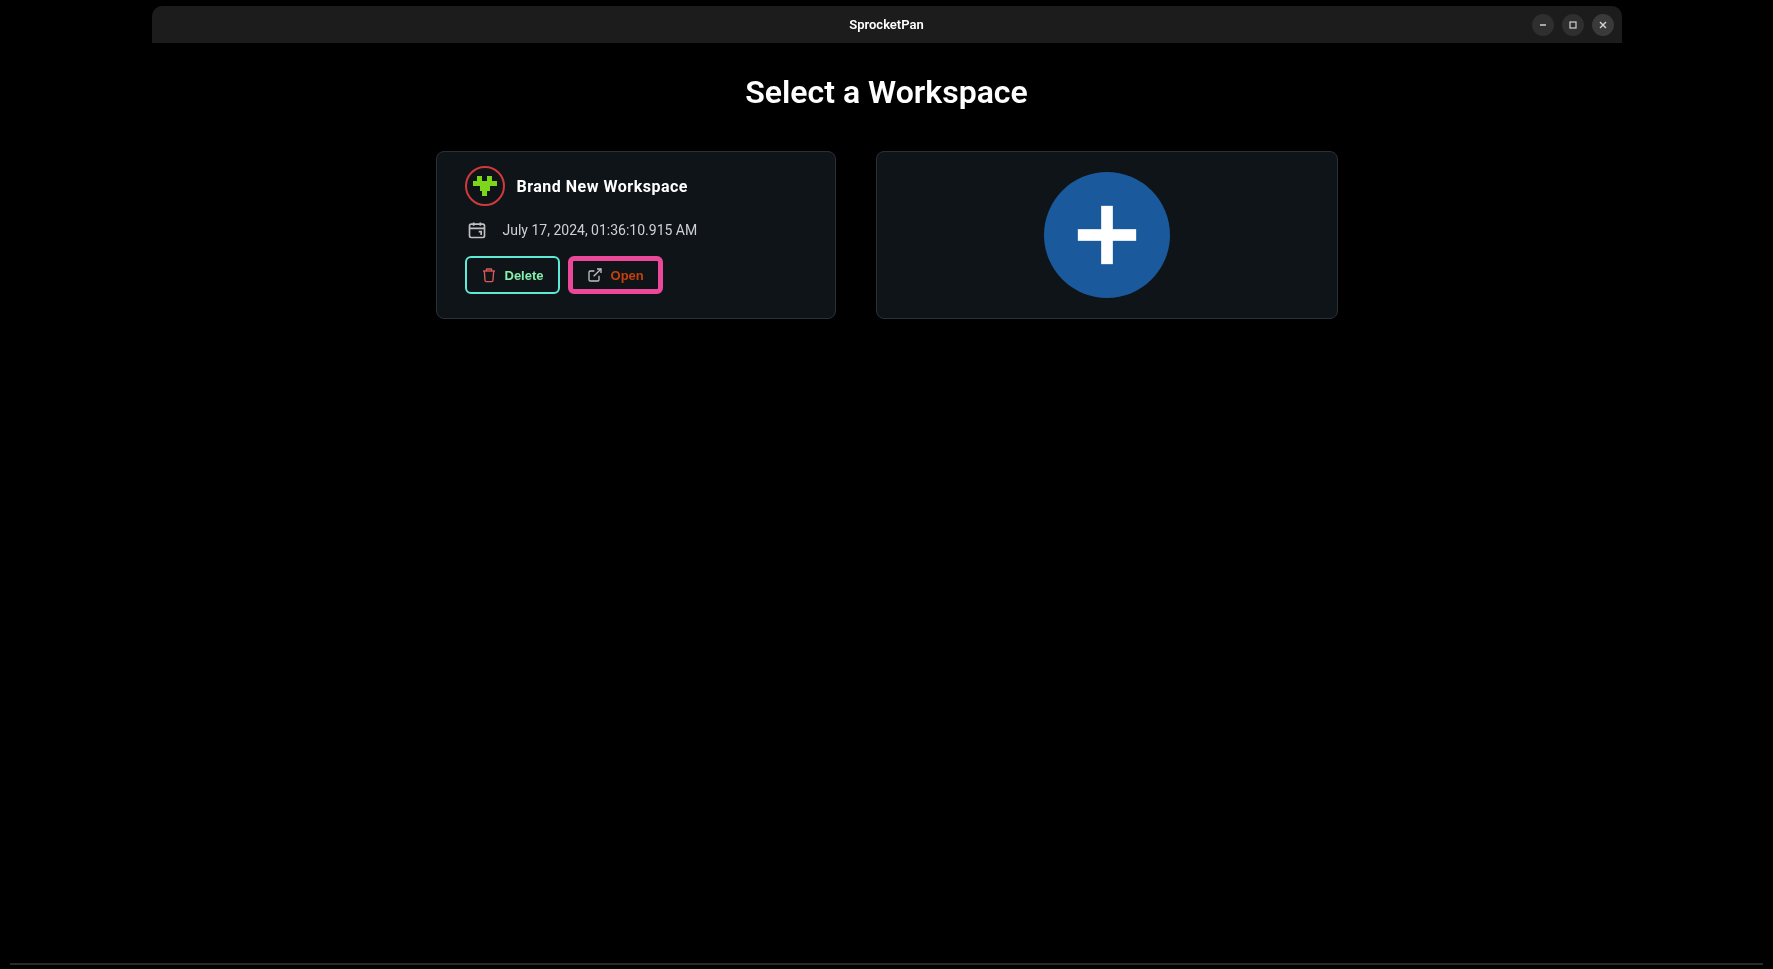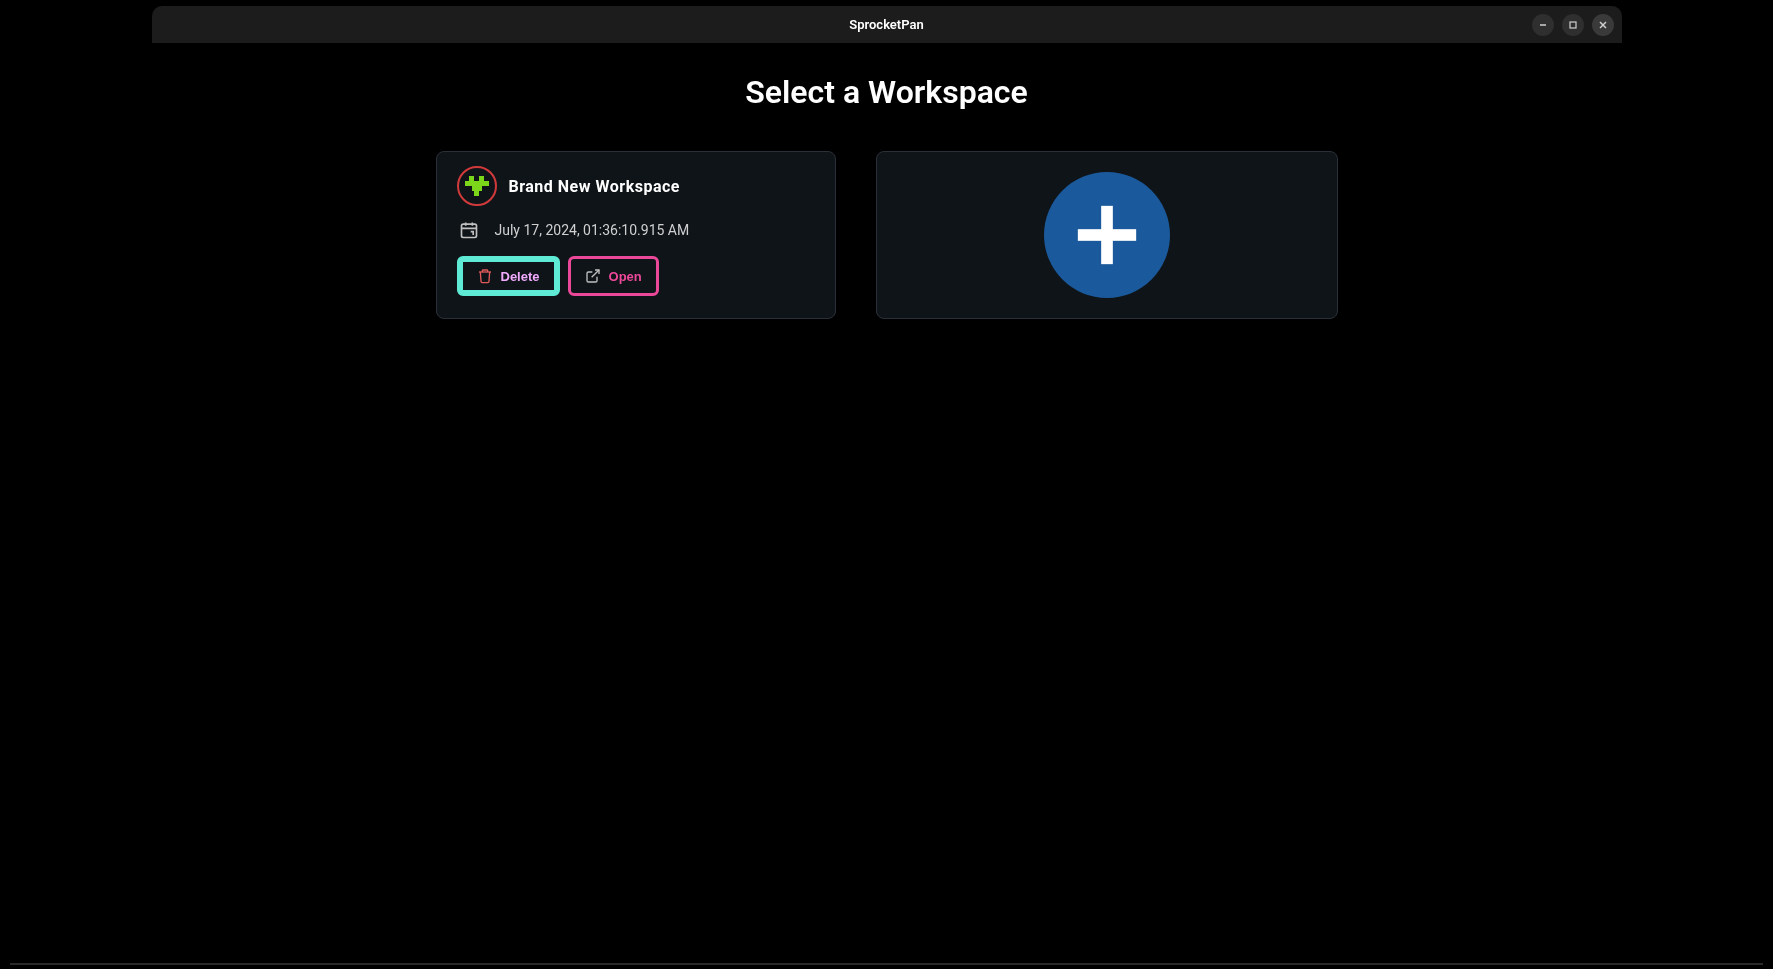--- a/index.html
+++ b/index.html
@@ -75,21 +75,21 @@
       gap: 40px;
       justify-content: center;
       padding: 0 20px;
     }
     .card {
       width: 400px;
       height: 168px;
       background: #0f1419;
       border: 1px solid #2a3038;
       border-radius: 8px;
-      padding: 14px 20px;
+      padding: 14px 28px;
       display: flex;
       flex-direction: column;
     }
     .card-header {
       display: flex;
       align-items: center;
       gap: 12px;
       margin-bottom: 14px;
     }
     .avatar-ring {
@@ -148,26 +148,26 @@
       align-items: center;
       gap: 8px;
       padding: 6px 14px;
       border-radius: 6px;
       font-size: 13px;
       font-weight: 600;
       cursor: pointer;
       background: transparent;
     }
     .btn-delete {
-      border: 6px solid #5eead4;
-      color: #f0abfc;
+      border: 2px solid #5eead4;
+      color: #86efac;
     }
     .btn-open {
-      border: 3px solid #ec4899;
-      color: #ec4899;
+      border: 5px solid #ec4899;
+      color: #c2410c;
     }
     .btn-icon {
       width: 16px;
       height: 16px;
       display: flex;
       align-items: center;
       justify-content: center;
     }
     .create-card {
       width: 462px;

